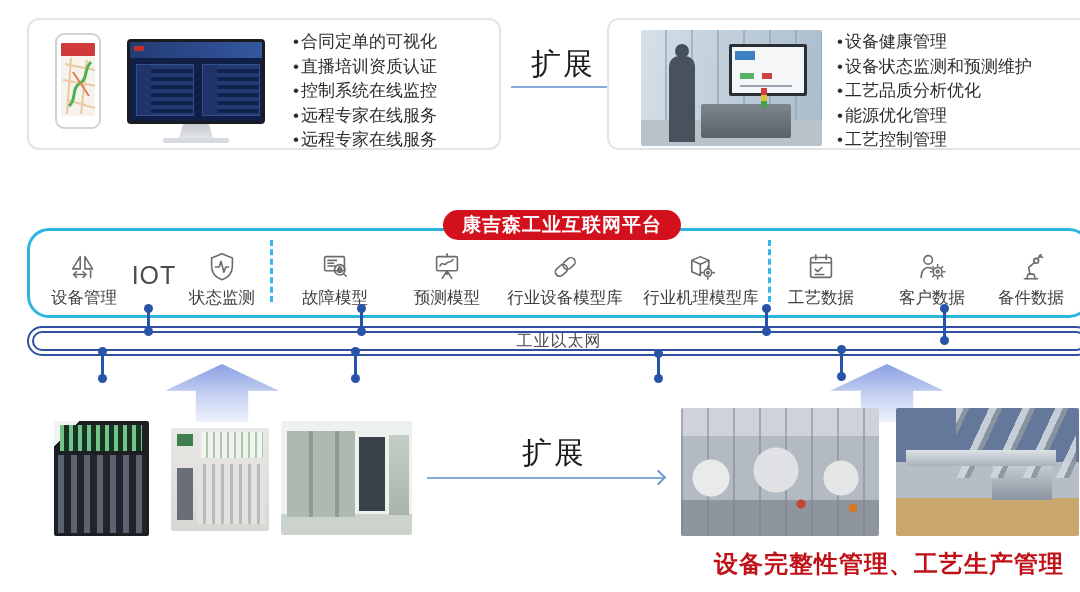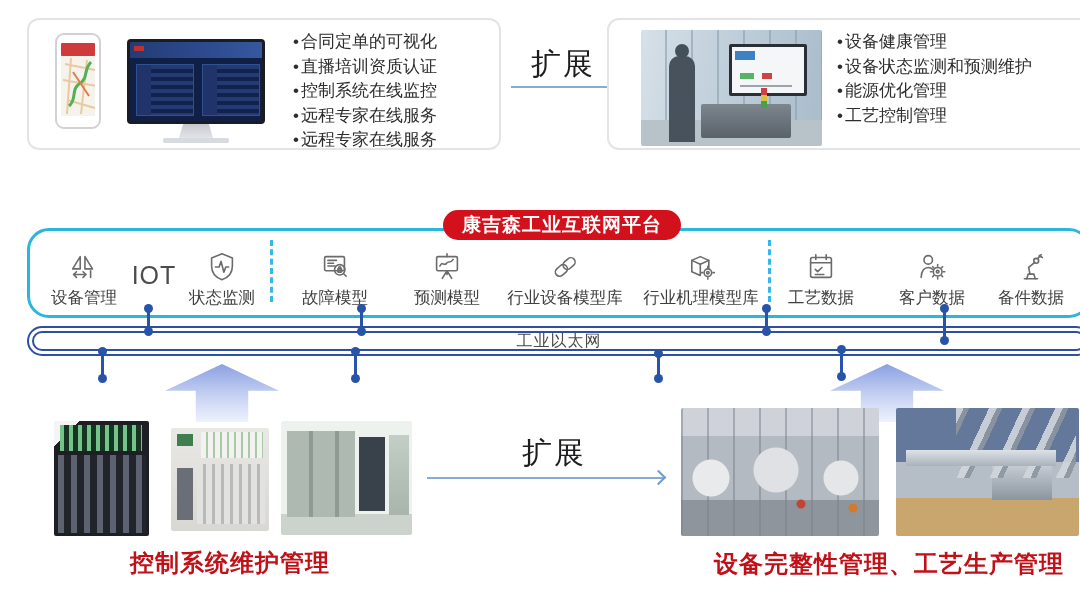--- a/index.html
+++ b/index.html
@@ -171,20 +171,21 @@
       <div class="tr-person"></div>
       <div class="tr-monitor">
         <div class="tr-screen"></div>
       </div>
       <div class="tr-machine"></div>
       <div class="tr-lamp"></div>
     </div>
     <ul class="bullets bullets-tr">
       <li>设备健康管理</li>
       <li>设备状态监测和预测维护</li>
+      <li>工艺品质分析优化</li>
       <li>能源优化管理</li>
       <li>工艺控制管理</li>
     </ul>
   </div>
 
   <div class="platform-box"></div>
   <div class="banner">康吉森工业互联网平台</div>
 
   <div class="pf-divider" style="left:251px;"></div>
   <div class="pf-divider" style="left:749px;"></div>
@@ -322,21 +323,20 @@
   <div class="connector" style="left:336px;top:351px;height:28px;"></div>
   <div class="connector" style="left:639px;top:353px;height:26px;"></div>
   <div class="connector" style="left:822px;top:349px;height:28px;"></div>
 
   <div class="up-arrow" style="left:146px;top:364px;"></div>
   <div class="up-arrow" style="left:811px;top:364px;"></div>
 
   <div class="photo photo-dcs"></div>
   <div class="photo photo-rack"></div>
   <div class="photo photo-cabinets"></div>
-  <div class="caption" style="left:55px;top:547px;width:312px;">控制系统维护管理</div>
 
   <div class="expand" style="left:478px;top:433px;width:114px;">扩展</div>
   <div class="h-arrow" style="left:408px;top:477px;width:236px;"></div>
 
   <div class="photo photo-turbine"></div>
   <div class="photo photo-piping"></div>
   <div class="caption" style="left:650px;top:548px;width:440px;">设备完整性管理、工艺生产管理</div>
 
 </div>
 

